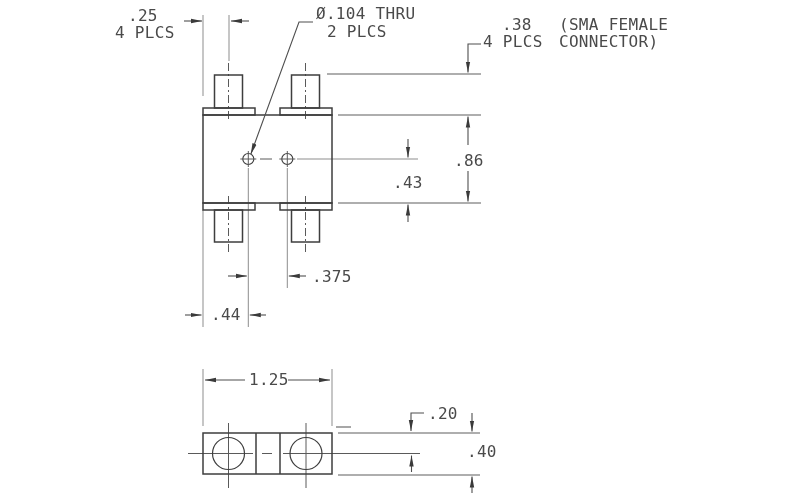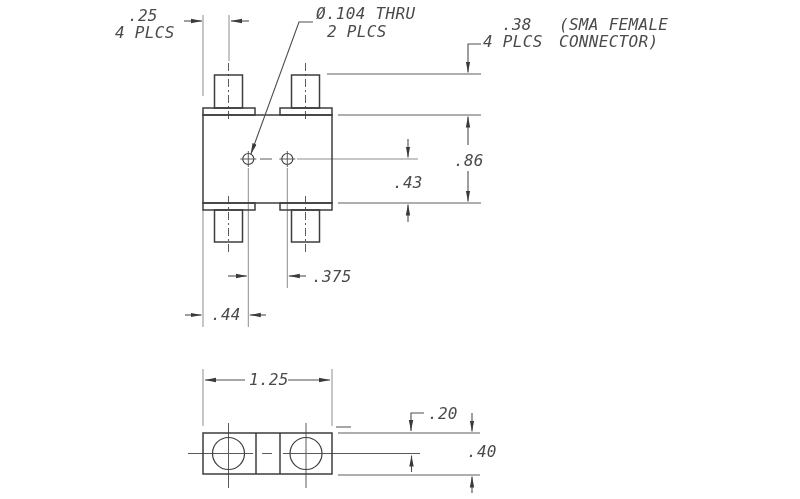--- a/index.html
+++ b/index.html
@@ -5,21 +5,21 @@
   :root{
     --geometry:#3e3e3e;
     --dimension:#4f4f4f;
     --extension:#8d8d8d;
     --centerline:#5a5a5a;
     --text:#4a4a4a;
     --background:#ffffff;
   }
   html,body{margin:0;padding:0;background:var(--background);}
   .page{position:relative;width:800px;height:499px;background:var(--background);overflow:hidden;
-        font-family:"DejaVu Sans Mono", monospace;font-style:italic;}
+        font-family:"DejaVu Sans Mono", monospace;}
   svg{position:absolute;left:0;top:0;}
   .geo{stroke:var(--geometry);stroke-width:1.5;fill:none;}
   .geo-thin{stroke:var(--geometry);stroke-width:1.2;fill:none;}
   .ext{stroke:var(--extension);stroke-width:1;fill:none;}
   .ext-dark{stroke:#5f5f5f;stroke-width:1.1;fill:none;}
   .dim{stroke:var(--dimension);stroke-width:1.1;fill:none;}
   .cl{stroke:var(--centerline);stroke-width:1;fill:none;stroke-dasharray:8 3 2 3;}
   .cl-solid{stroke:var(--centerline);stroke-width:1;fill:none;}
   .lbl{fill:var(--text);font-size:16px;letter-spacing:0.3px;font-family:"DejaVu Sans Mono", monospace;}
 </style>

